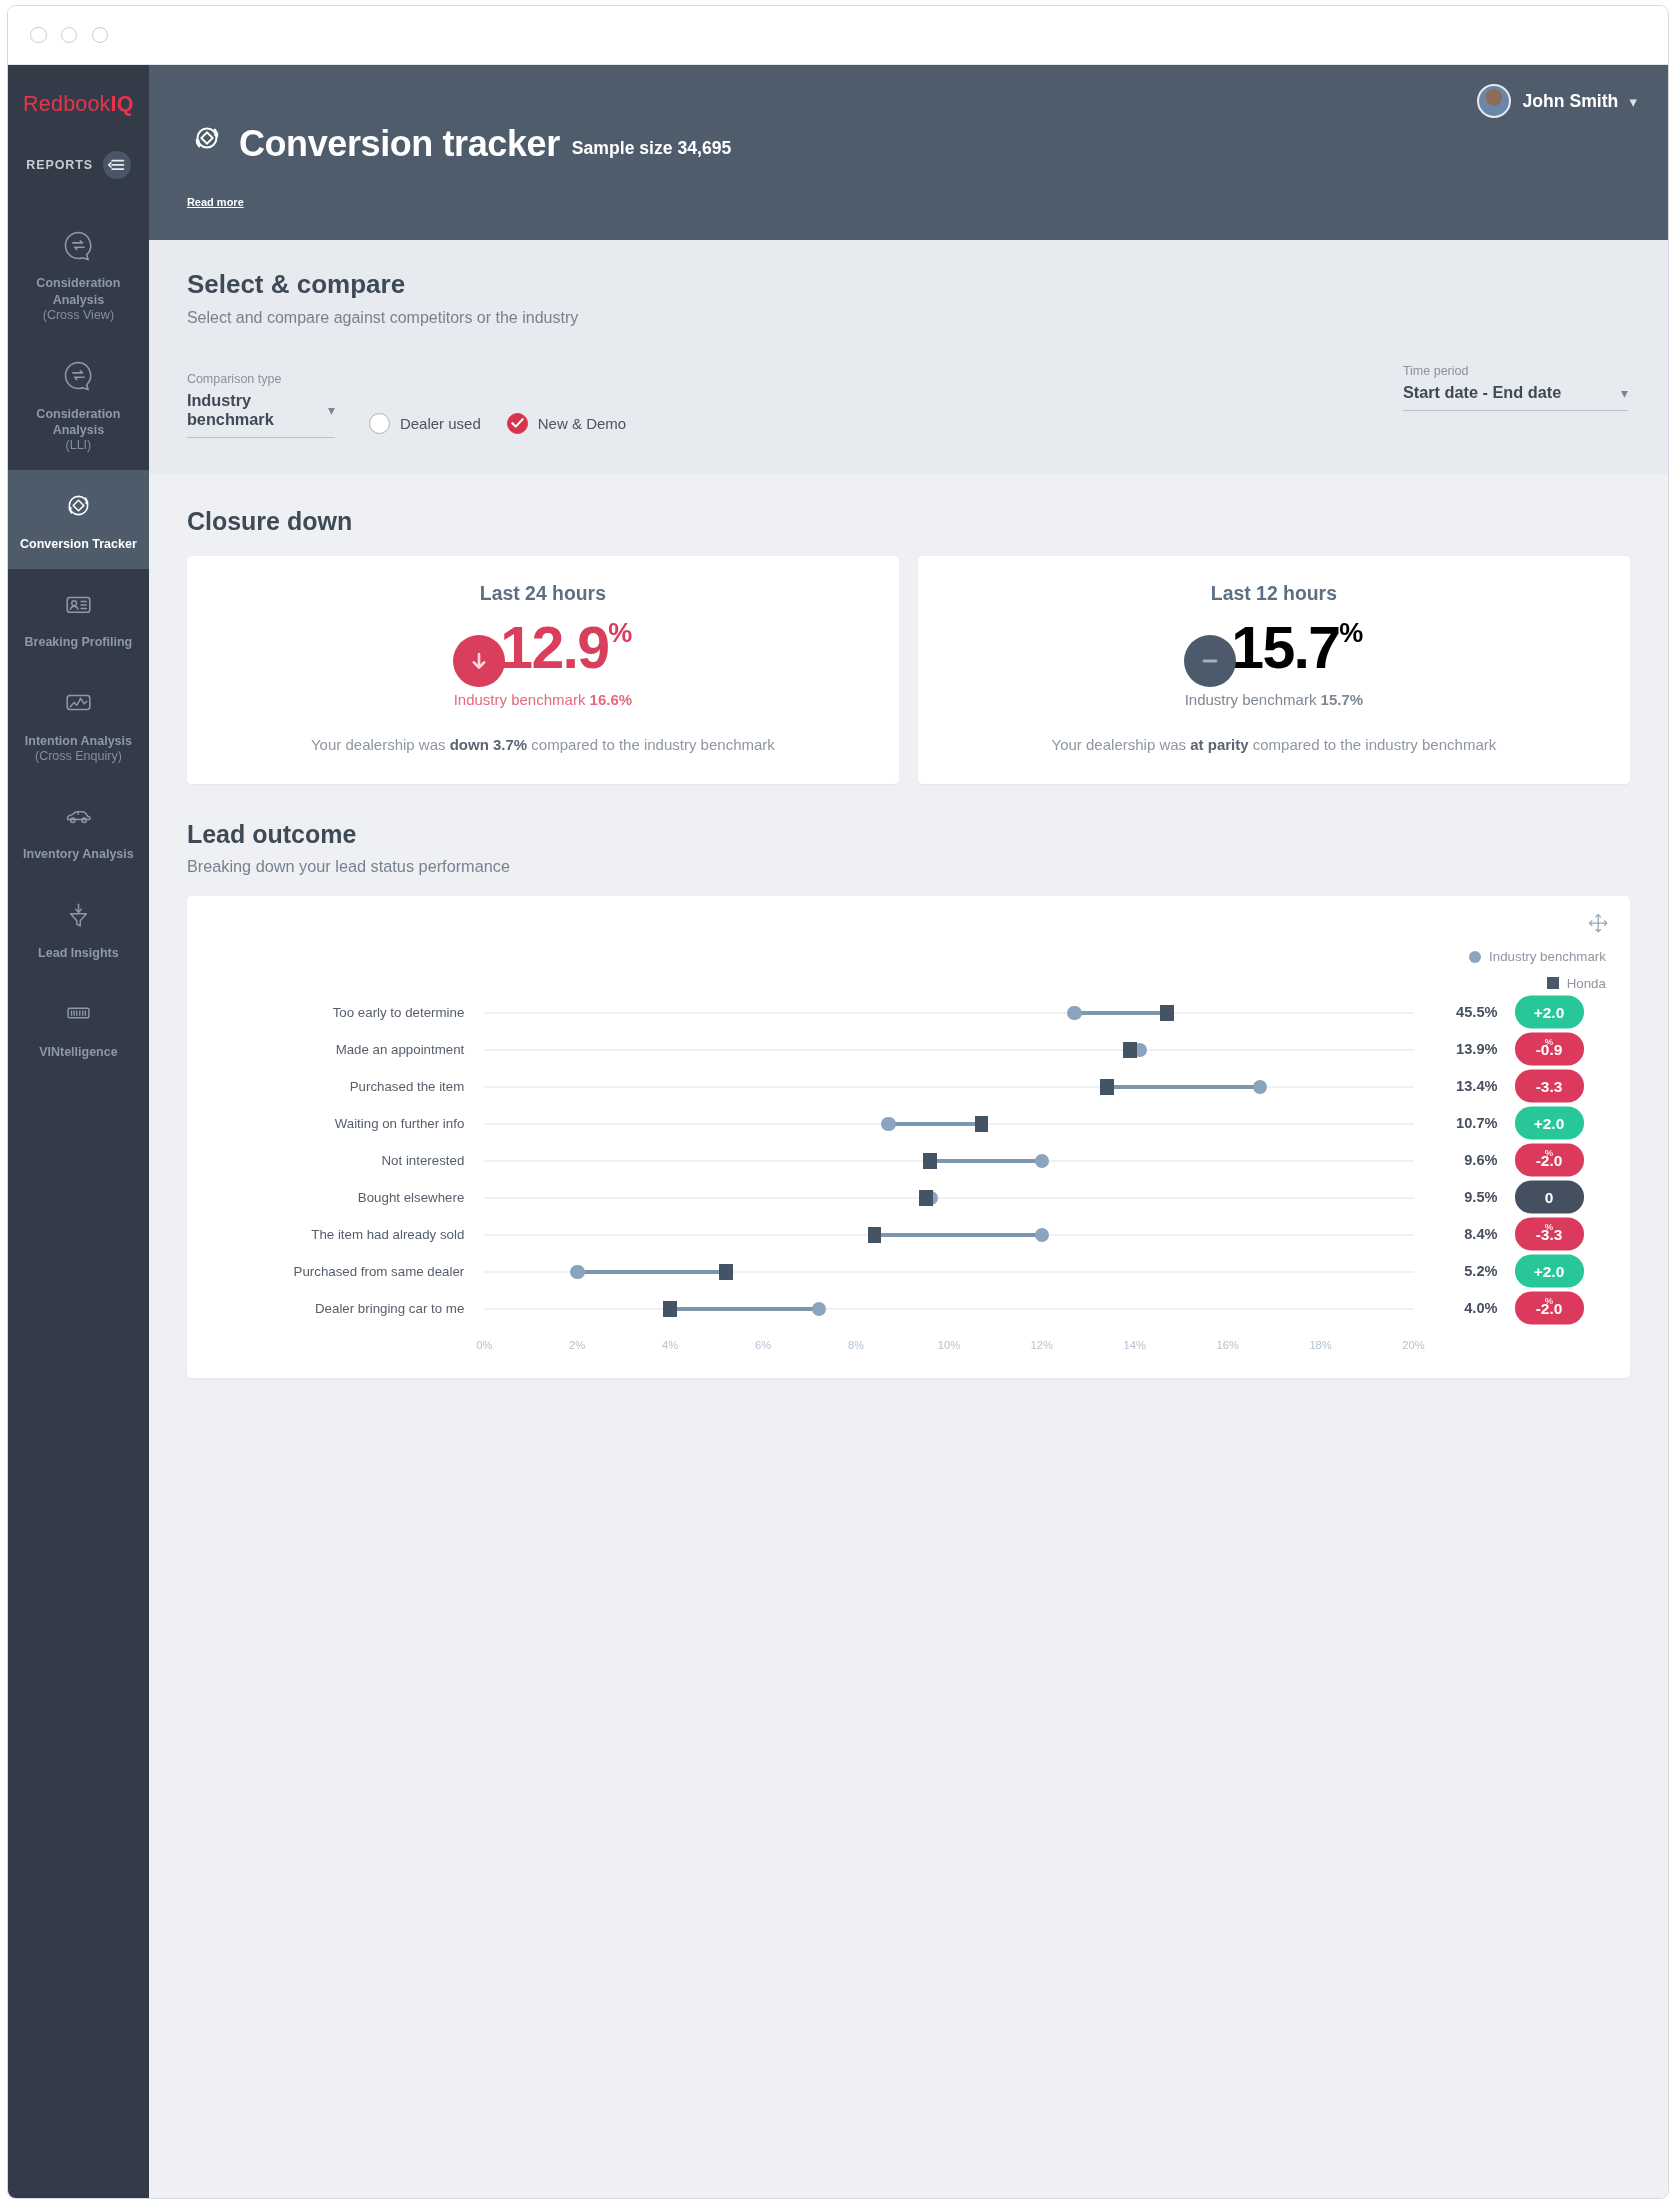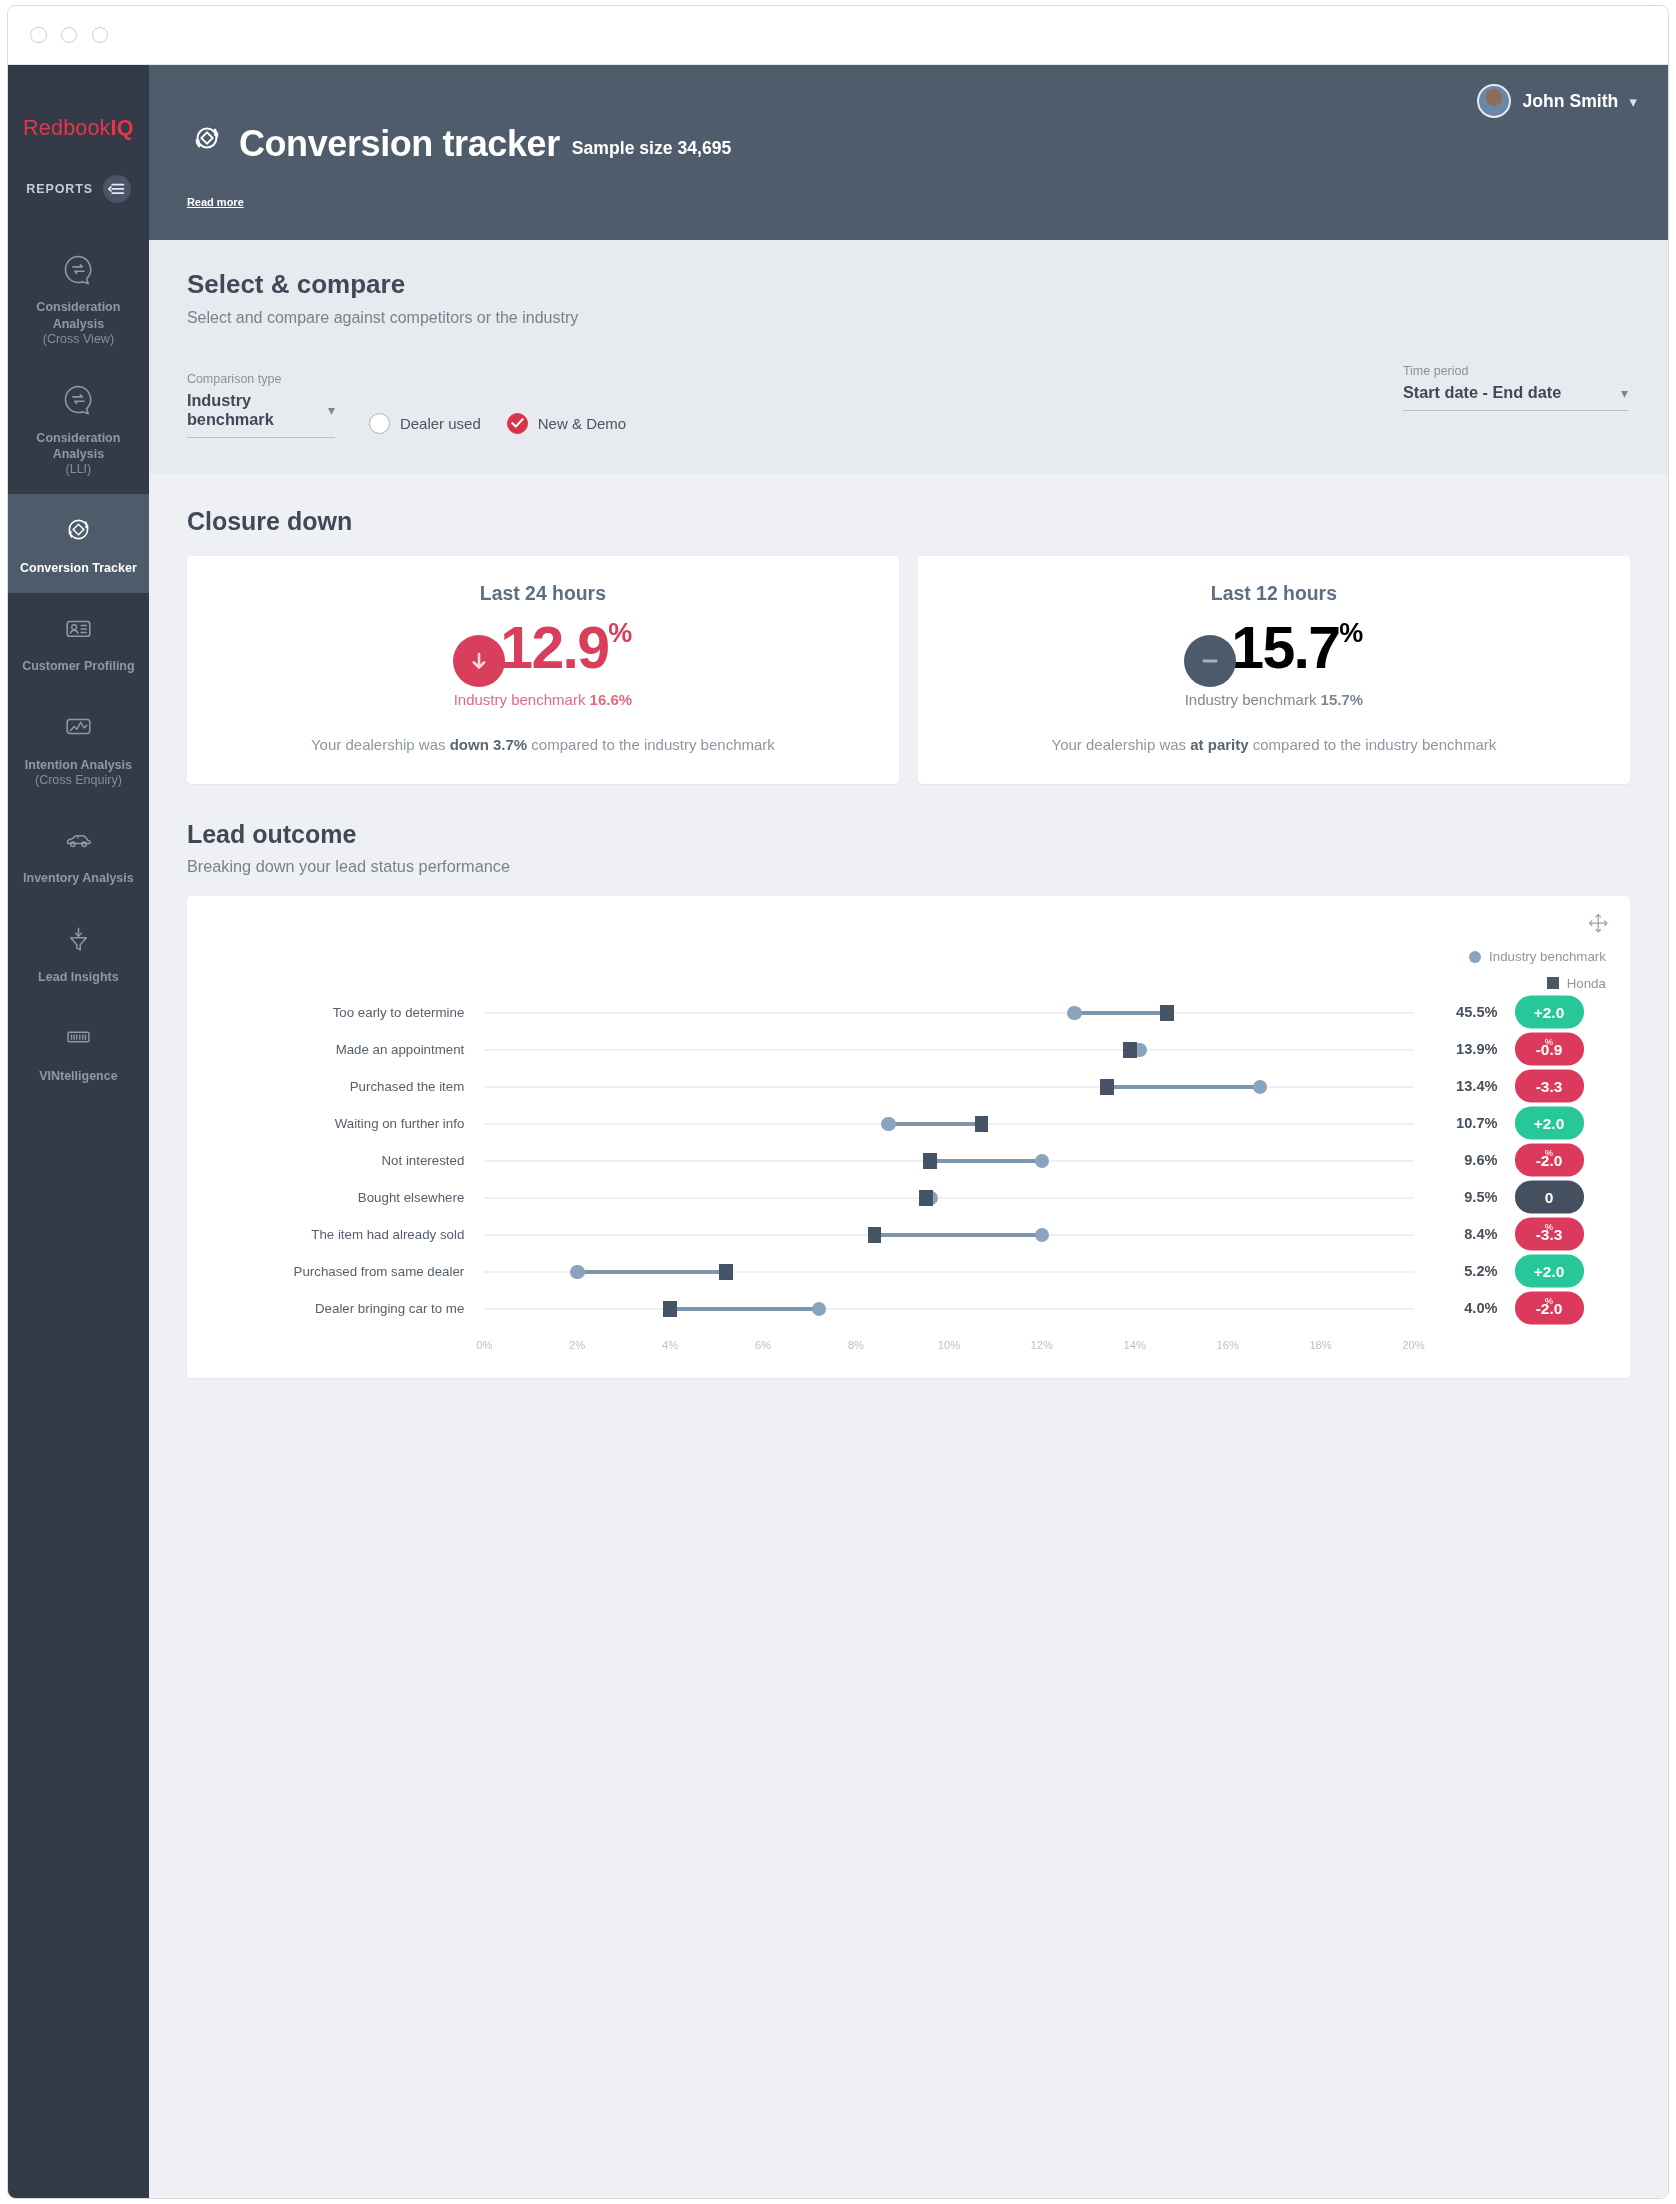--- a/index.html
+++ b/index.html
@@ -27,21 +27,21 @@
   .dot {
     width: 16.3px; height: 16.3px; border-radius: 50%;
     border: 1.7px solid #c9ced4; margin-right: 14.6px; background: #fff;
   }
 
   .app { display: flex; height: 2134px; }
 
   
   .sidebar {
     width: 141px; background: #333b48; flex: 0 0 141px;
-    position: relative; padding-top: 39px;
+    position: relative; padding-top: 15px;
   }
   .logo {
     text-align: center; font-size: 21.5px; font-weight: 400;
     color: #e8334a; letter-spacing: 0.2px; margin-top: 12px;
   }
   .logo b { font-weight: 800; }
   .reports-row {
     display: flex; align-items: center; justify-content: center;
     gap: 9.5px; margin-top: 34px;
   }
@@ -280,21 +280,21 @@
 
         <div class="nav-item">
           <span class="nav-icon">
             <svg width="33" height="33" viewBox="0 0 38 38" fill="none">
               <rect x="6" y="11" width="26" height="17" rx="3" stroke="#8e98a6" stroke-width="1.8" fill="none"></rect>
               <circle cx="14" cy="17.5" r="2.8" stroke="#8e98a6" stroke-width="1.6" fill="none"></circle>
               <path d="M9.6 24.5c.6-2.3 2.3-3.5 4.4-3.5s3.8 1.2 4.4 3.5" stroke="#8e98a6" stroke-width="1.6" stroke-linecap="round" fill="none"></path>
               <path d="M22 15.5h6M22 19.5h6M22 23.5h6" stroke="#8e98a6" stroke-width="1.7" stroke-linecap="round"></path>
             </svg>
           </span>
-          <span class="nav-label">Customer Profiling</span>
+          <span class="nav-label">Breaking Profiling</span>
         </div>
 
         <div class="nav-item">
           <span class="nav-icon">
             <svg width="33" height="33" viewBox="0 0 38 38" fill="none">
               <rect x="6" y="11" width="26" height="16" rx="3" stroke="#8e98a6" stroke-width="1.8" fill="none"></rect>
               <path d="M9.5 24l4.5-5 3 3.2 4.5-8 4 6.4 3-3.1" stroke="#8e98a6" stroke-width="1.7" stroke-linecap="round" stroke-linejoin="round" fill="none"></path>
             </svg>
           </span>
           <span class="nav-label">Intention Analysis</span>

